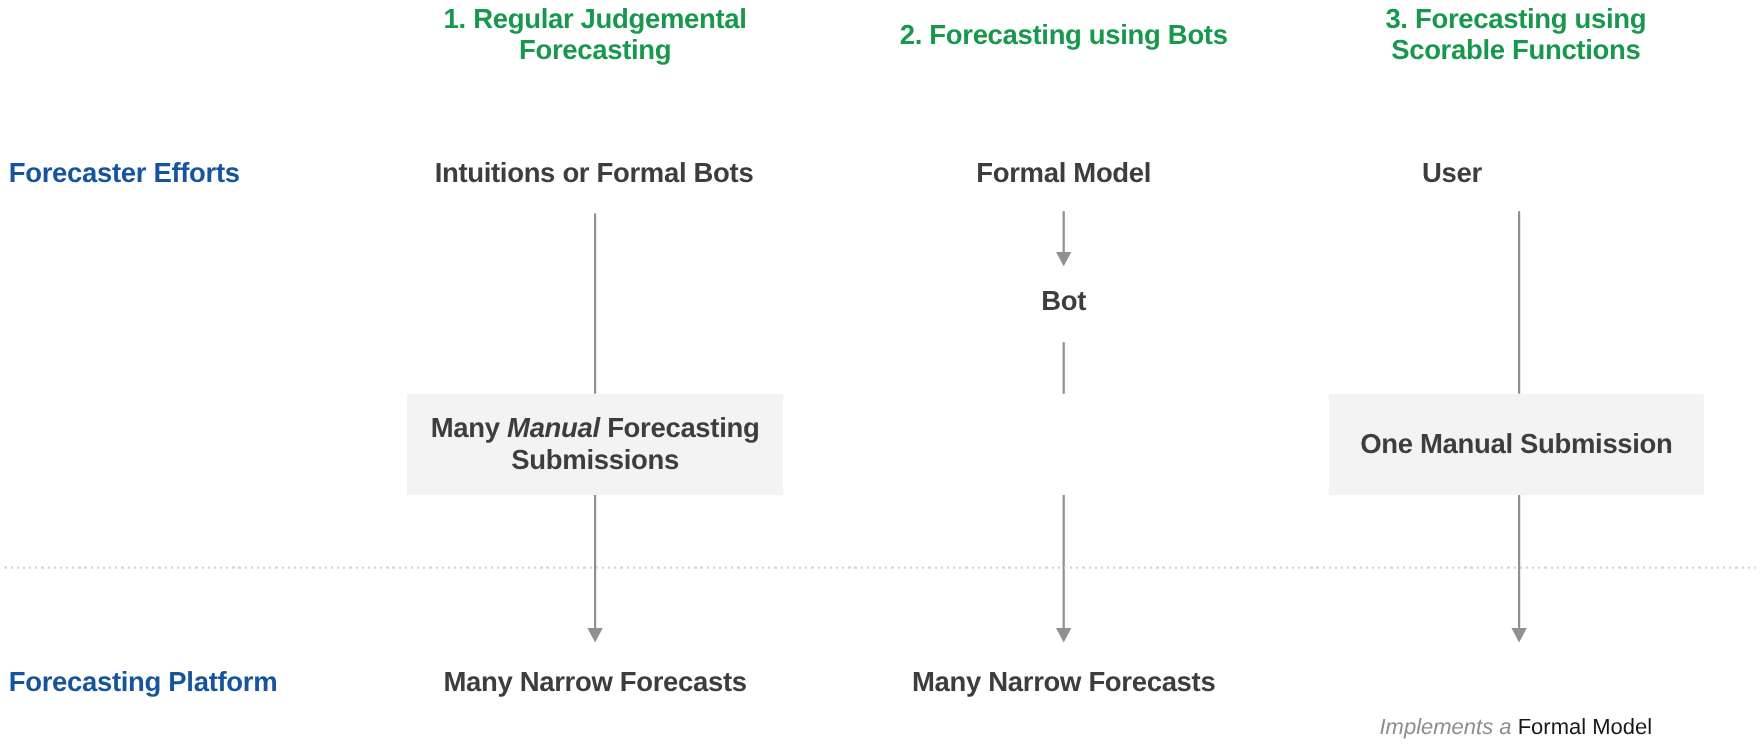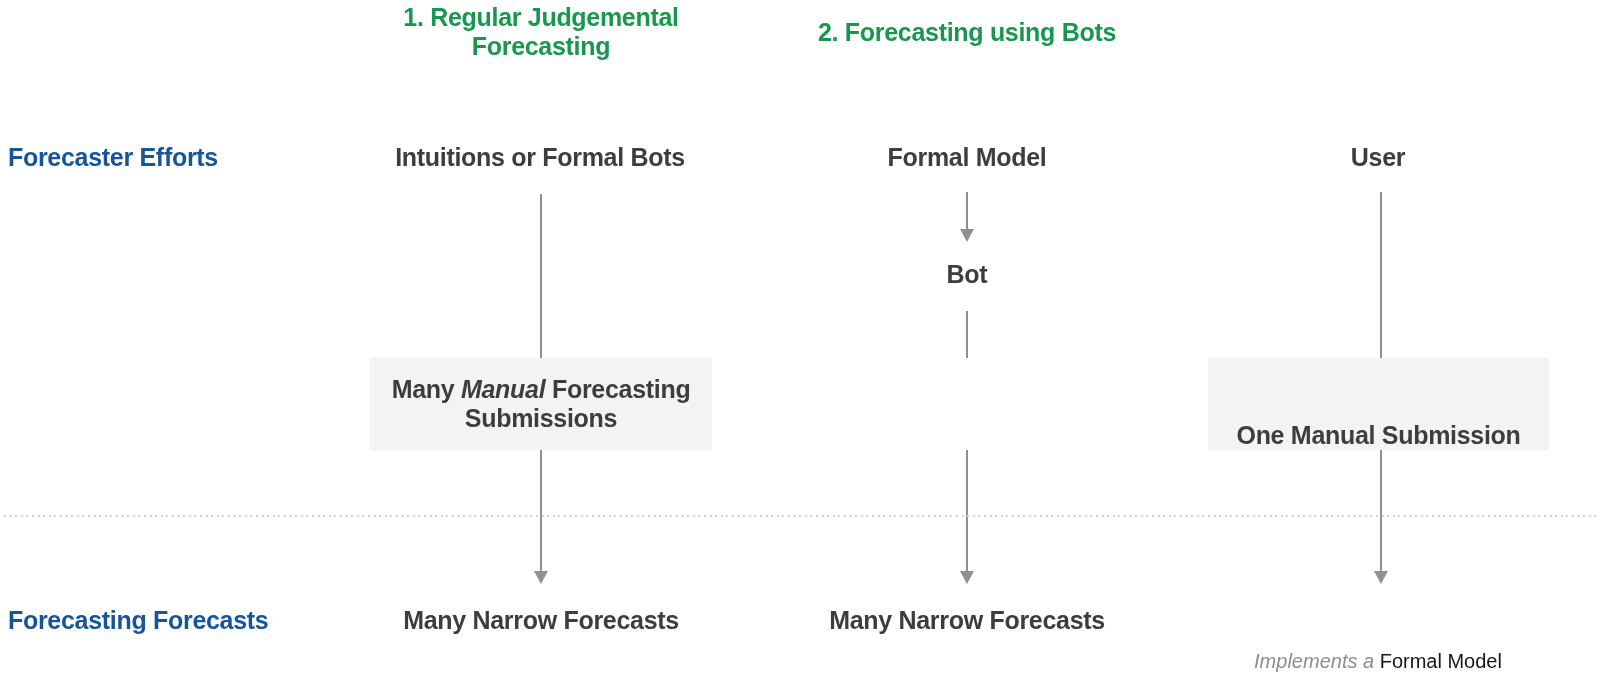--- a/index.html
+++ b/index.html
@@ -72,44 +72,46 @@
   em.itword { font-style: italic; }
 </style>
 </head>
 <body>
 
 <div class="canvas">
 
   <div class="txt center hdr prelines" style="left:541px;">1. Regular Judgemental
 Forecasting</div>
   <div class="txt center hdr hdr-single" style="left:967px;">2. Forecasting using Bots</div>
+  <div class="txt center hdr prelines" style="left:1378px;">3. Forecasting using
+Scorable Functions</div>
 
   <div class="txt rowlabel" style="top:143px;">Forecaster Efforts</div>
-  <div class="txt rowlabel" style="top:606px;">Forecasting Forecasts</div>
+  <div class="txt rowlabel" style="top:606px;">Forecasting Platform</div>
 
   <div class="txt center effort" style="left:540px;">Intuitions or Formal Bots</div>
   <div class="txt center effort" style="left:967px;">Formal Model</div>
-  <div class="txt center effort" style="left:1378px;">User</div>
+  <div class="txt center effort" style="left:1320px;">User</div>
 
   <div class="vline" style="left:541px; top:194px; height:164px;"></div>
   <div class="box" style="left:370px; width:342px;">
     <div class="inner"><span>Many </span><em class="itword">Manual</em><span> Forecasting Submissions</span></div>
   </div>
   <div class="vline" style="left:541px; top:450px; height:122px;"></div>
   <div class="ahead" style="left:541px; top:571px;"></div>
 
   <div class="vline" style="left:967px; top:192px; height:38px;"></div>
   <div class="ahead" style="left:967px; top:229px;"></div>
   <div class="txt center bot" style="left:967px;">Bot</div>
   <div class="vline" style="left:967px; top:311px; height:47px;"></div>
   <div class="vline" style="left:967px; top:450px; height:122px;"></div>
   <div class="ahead" style="left:967px; top:571px;"></div>
 
   <div class="vline" style="left:1381px; top:192px; height:166px;"></div>
-  <div class="box" style="left:1208px; width:341px;align-items:flex-end;">
+  <div class="box" style="left:1208px; width:341px;">
     <div class="inner">One Manual Submission</div>
   </div>
   <div class="vline" style="left:1381px; top:450px; height:122px;"></div>
   <div class="ahead" style="left:1381px; top:571px;"></div>
 
   <div class="dots"></div>
 
   <div class="txt center platform" style="left:541px;">Many Narrow Forecasts</div>
   <div class="txt center platform" style="left:967px;">Many Narrow Forecasts</div>
   <div class="note center" style="left:1378px;"><span class="it">Implements a </span><span class="rest">Formal Model</span></div>

